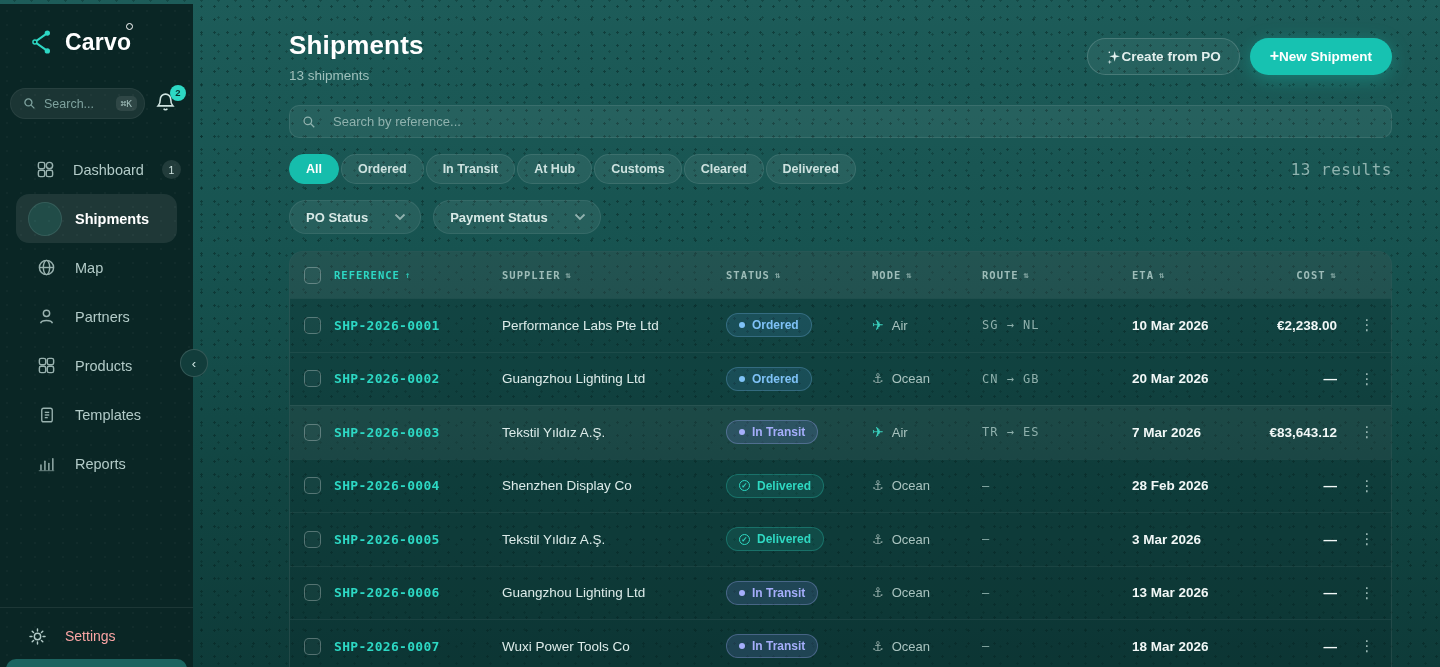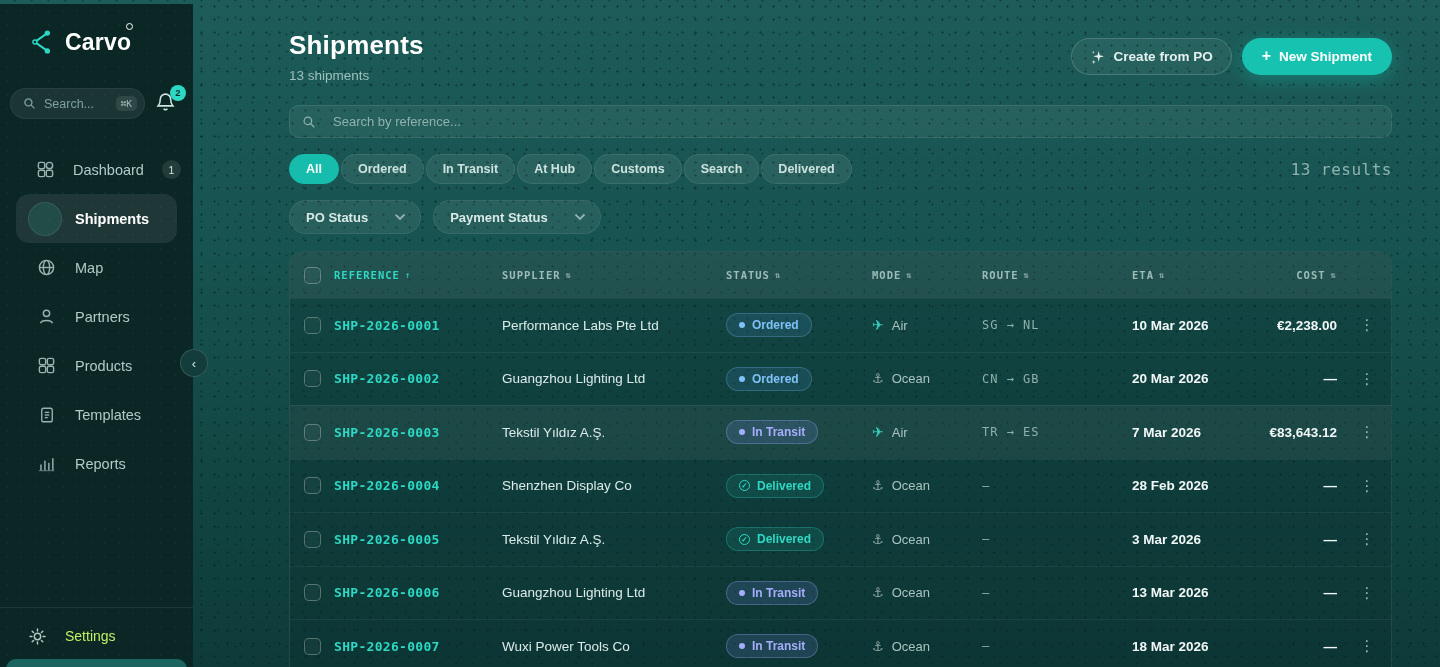--- a/index.html
+++ b/index.html
@@ -46,37 +46,37 @@
   .nav-item.active { background:rgba(255,255,255,0.085); color:#ffffff; font-weight:bold; height:49px; }
   .nav-item.active .chip { width:34px; height:34px; margin-left:-8px; margin-right:-5px; border-radius:50%;
     background:rgba(45,216,196,0.13); display:flex; align-items:center; justify-content:center; }
   .nav-badge { margin-left:auto; margin-right:14px; min-width:19px; height:19px; border-radius:50%;
     background:rgba(255,255,255,0.10); color:#cfe3e0; font-size:10.5px;
     display:flex; align-items:center; justify-content:center; }
 
   .side-bottom { margin-top:auto; position:relative; }
   .side-divider { height:1px; background:rgba(255,255,255,0.08); margin:0 0 8px 0; }
   .settings-item { display:flex; align-items:center; gap:18px; height:40px; padding-left:28px;
-    color:#bef264; font-size:14px; cursor:pointer; position:relative; }
+    color:#fca5a5; font-size:14px; cursor:pointer; position:relative; }
   .user-card-partial { height:12px; margin:3px 6px 0 6px; border-radius:10px 10px 0 0;
     background:#1c6460; position:relative; }
 
   .collapse-btn { position:absolute; left:180px; top:349px; width:28px; height:28px; border-radius:50%;
     background:#123d3b; border:1px solid rgba(255,255,255,0.14); z-index:4; cursor:pointer;
     display:flex; align-items:center; justify-content:center; color:#cfe6e3; font-size:13px; }
 
   
   .main { position:absolute; left:193px; top:0; width:1247px; height:667px;
     padding:30px 48px 0 96px; z-index:2; }
 
   .page-head { display:flex; align-items:flex-start; }
   .page-title { font-size:26px; font-weight:bold; color:#ffffff; letter-spacing:0.2px; }
   .page-sub { font-size:13.5px; color:#9fc0bc; margin-top:7px; }
   .head-actions { margin-left:auto; display:flex; gap:10px; margin-top:8px; }
-  .btn { display:flex; align-items:center; gap:8px; height:37px; border-radius:999px;
+  .btn { display:flex; align-items:center; gap:0; height:37px; border-radius:999px;
     font-size:13.5px; font-weight:bold; cursor:pointer; border:0; }
   .btn-ghost { background:rgba(255,255,255,0.05); border:1px solid rgba(255,255,255,0.16);
     color:#e3f0ee; padding:0 18px; }
   .btn-primary { background:#17c2b1; color:#ffffff; padding:0 20px;
     box-shadow:0 4px 18px rgba(23,194,177,0.35); }
   .btn-primary .plus { font-size:16px; font-weight:bold; margin-top:-1px; }
 
   .big-search { margin-top:22px; height:33px; display:flex; align-items:center; gap:17px;
     background:rgba(255,255,255,0.055); border:1px solid rgba(255,255,255,0.09);
     border-radius:10px; padding:0 12px; cursor:text; }
@@ -318,21 +318,21 @@
         </svg>
       <span class="ph">Search by reference...</span>
     </div>
 
     <div class="chips-row">
       <div class="chip active">All</div>
       <div class="chip">Ordered</div>
       <div class="chip">In Transit</div>
       <div class="chip">At Hub</div>
       <div class="chip">Customs</div>
-      <div class="chip">Search</div>
+      <div class="chip">Cleared</div>
       <div class="chip">Delivered</div>
       <div class="results-note">13 results</div>
     </div>
 
     <div class="dd-row">
       <div class="dd">
         <span>PO Status</span>
         <svg width="12" height="8" viewBox="0 0 12 8" fill="none" stroke="#d8e9e6" stroke-width="1.8">
             <path d="M1.5 1.5 L6 6 L10.5 1.5"></path>
           </svg>

